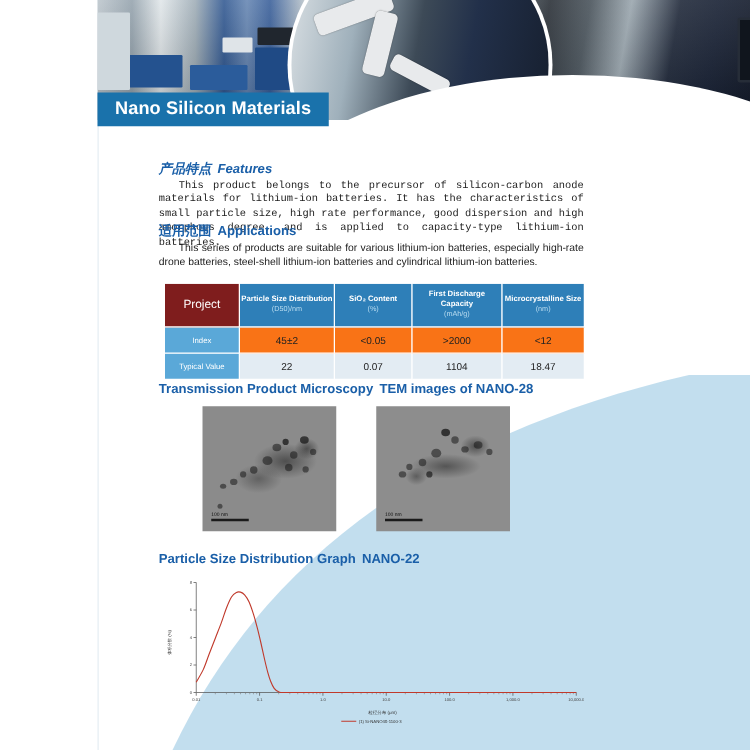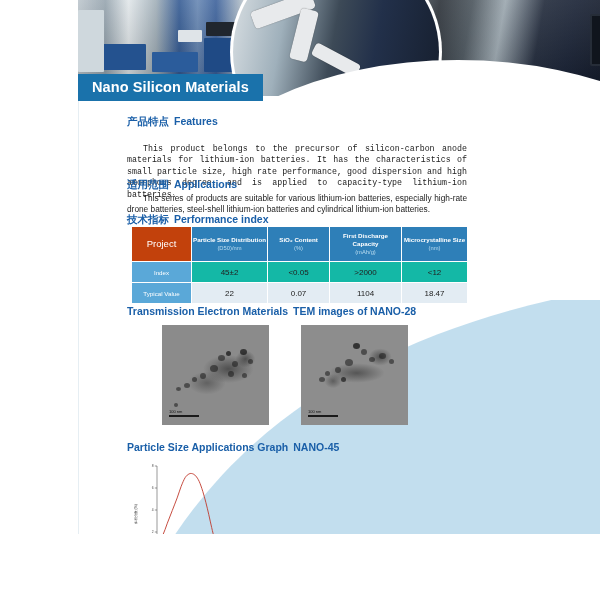--- a/index.html
+++ b/index.html
@@ -8,21 +8,21 @@
   }
   body {
     width: 600px; height: 600px;
     font-family: "Liberation Sans", sans-serif;
     overflow: hidden;
     position: relative;
   }
   #page {
     position: absolute;
     left: 0; top: 0;
-    width: 600px; height: 534px;
+    width: 600px; height: 600px;
     background: #ffffff;
     overflow: hidden;
   }
   
   .bg-swoosh {
     position: absolute;
     left: 78px; top: 300px;
     width: 522px; height: 300px;
     overflow: hidden;
     pointer-events: none;
@@ -158,37 +158,37 @@
     color: #ffffff;
     height: 30px;
     font-size: 6.2px;
     font-weight: bold;
     line-height: 8px;
     padding: 2px 1px;
   }
   .perf-table thead th.project-col {
     font-size: 9.5px;
     font-weight: normal;
-    background: #c2410c;
+    background: #7f1d1d;
   }
   .perf-table th .sub {
     display: block;
     font-weight: normal;
     color: #b9dcf0;
     font-size: 5.8px;
   }
   .perf-table tbody th {
     background: #5aa8d8;
     color: #ffffff;
     font-size: 6.2px;
     font-weight: normal;
     height: 18px;
   }
   .perf-table tbody td {
-    background: #14b8a6;
+    background: #f97316;
     color: #222222;
     font-size: 8px;
     height: 18px;
   }
   .perf-table tbody tr.alt td { background: #e3ecf3; }
   
   .tem-wrap {
     position: absolute;
     left: 131px; top: 325px;
   }
@@ -279,33 +279,30 @@
       <div class="robot-arm" style="left:18px;top:52px;width:64px;height:18px;transform:rotate(-20deg);"></div>
       <div class="robot-arm" style="left:62px;top:60px;width:18px;height:52px;transform:rotate(14deg);"></div>
       <div class="robot-arm" style="left:78px;top:104px;width:50px;height:14px;transform:rotate(28deg);"></div>
     </div>
     <div class="banner-white-curve"></div>
   </div>
 
   <div class="title-tag">Nano Silicon Materials</div>
 
 
-  <div class="sec-head" style="top:115px;">
+  <div class="sec-head" style="top:128px;font-style:italic;">
     <span class="cn">产品特点</span><span>Features</span>
   </div>
   <div class="body-text" style="top:143px;font-family:Liberation Mono, monospace;"><span class="indent"></span><span>This product belongs to the precursor of silicon-carbon anode materials for lithium-ion batteries. It has the characteristics of small particle size, high rate performance, good dispersion and high amorphous degree, and is applied to capacity-type lithium-ion batteries.</span></div>
 
   <div class="sec-head" style="top:178px;">
     <span class="cn">适用范围</span><span>Applications</span>
   </div>
   <div class="body-text" style="top:193px;"><span class="indent"></span><span>This series of products are suitable for various lithium-ion batteries, especially high-rate drone batteries, steel-shell lithium-ion batteries and cylindrical lithium-ion batteries.</span></div>
 
-  <div class="sec-head" style="top:213px;">
-    <span class="cn">技术指标</span><span>Performance index</span>
-  </div>
 
   <table class="perf-table">
     <colgroup>
       <col style="width:60px">
         <col style="width:76px">
         <col style="width:62px">
         <col style="width:72px">
         <col style="width:66px">
     </colgroup>
     <thead>
@@ -341,21 +338,21 @@
         <th>Typical Value</th>
         <td>22</td>
         <td>0.07</td>
         <td>1104</td>
         <td>18.47</td>
       </tr>
     </tbody>
   </table>
 
   <div class="sec-head" style="top:305px;">
-    <span class="cn">Transmission Electron Materials</span><span>TEM images of NANO-28</span>
+    <span class="cn">Transmission Product Microscopy</span><span>TEM images of NANO-28</span>
   </div>
 
   <div class="tem-wrap">
     <div class="tem-img" style="left:31px;top:0;">
       <div class="speck" style="left:56px;top:30px;width:7px;height:6px;"></div>
       <div class="speck" style="left:64px;top:26px;width:5px;height:5px;background:rgba(15,15,15,0.7);"></div>
       <div class="speck" style="left:48px;top:40px;width:8px;height:7px;"></div>
       <div class="speck" style="left:38px;top:48px;width:6px;height:6px;"></div>
       <div class="speck" style="left:30px;top:52px;width:5px;height:5px;"></div>
       <div class="speck" style="left:70px;top:36px;width:6px;height:6px;"></div>
@@ -379,21 +376,21 @@
       <div class="speck" style="left:78px;top:28px;width:7px;height:6px;"></div>
       <div class="speck" style="left:88px;top:34px;width:5px;height:5px;"></div>
       <div class="speck" style="left:18px;top:52px;width:6px;height:5px;"></div>
       <div class="speck" style="left:40px;top:52px;width:5px;height:5px;background:rgba(10,10,10,0.6);"></div>
       <div class="scalebar"></div>
       <div class="scalebar-label">100 nm</div>
     </div>
   </div>
 
   <div class="sec-head" style="top:441px;">
-    <span class="cn">Particle Size Applications Graph</span><span>NANO-45</span>
+    <span class="cn">Particle Size Distribution Graph</span><span>NANO-22</span>
   </div>
 
   <div class="chart-box">
     <svg id="psd-svg" class="chart-svg" width="336" height="125" viewBox="0 0 336 125" xmlns="http://www.w3.org/2000/svg">
       <g id="psd-axes">
           <line x1="26" y1="8" x2="26" y2="96" stroke="#555" stroke-width="0.6"></line>
           <line x1="26" y1="96" x2="330" y2="96" stroke="#555" stroke-width="0.6"></line>
           <line x1="23.8" y1="96" x2="26" y2="96" stroke="#555" stroke-width="0.6"></line>
           <line x1="23.8" y1="74" x2="26" y2="74" stroke="#555" stroke-width="0.6"></line>
           <line x1="23.8" y1="52" x2="26" y2="52" stroke="#555" stroke-width="0.6"></line>

